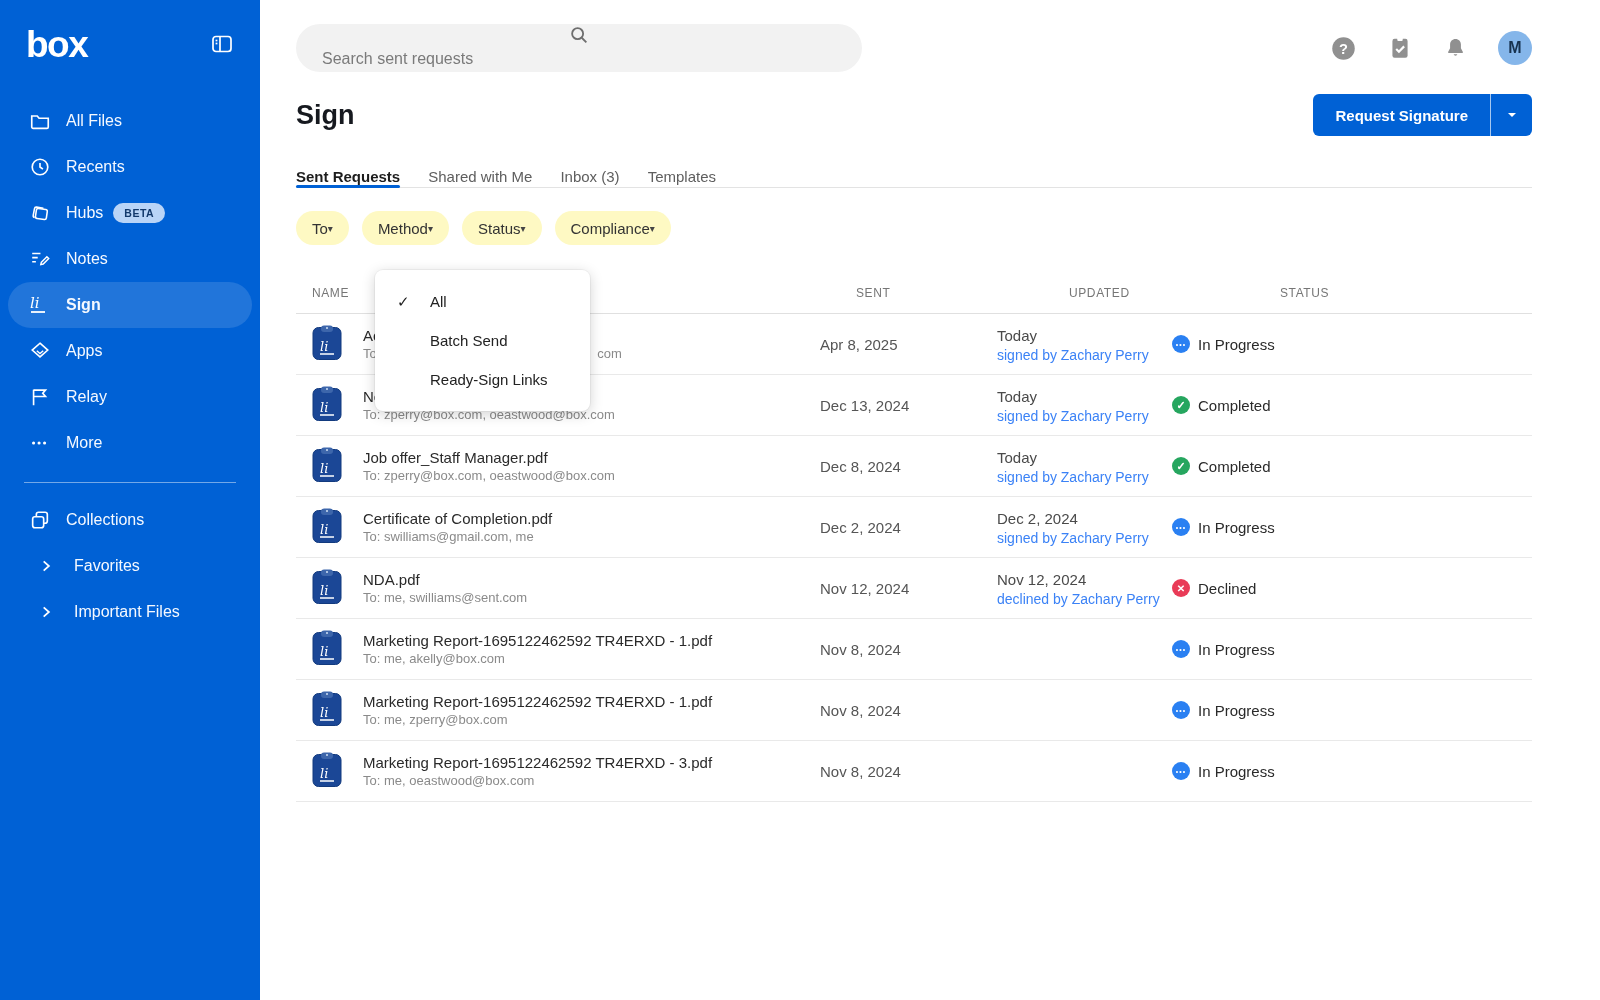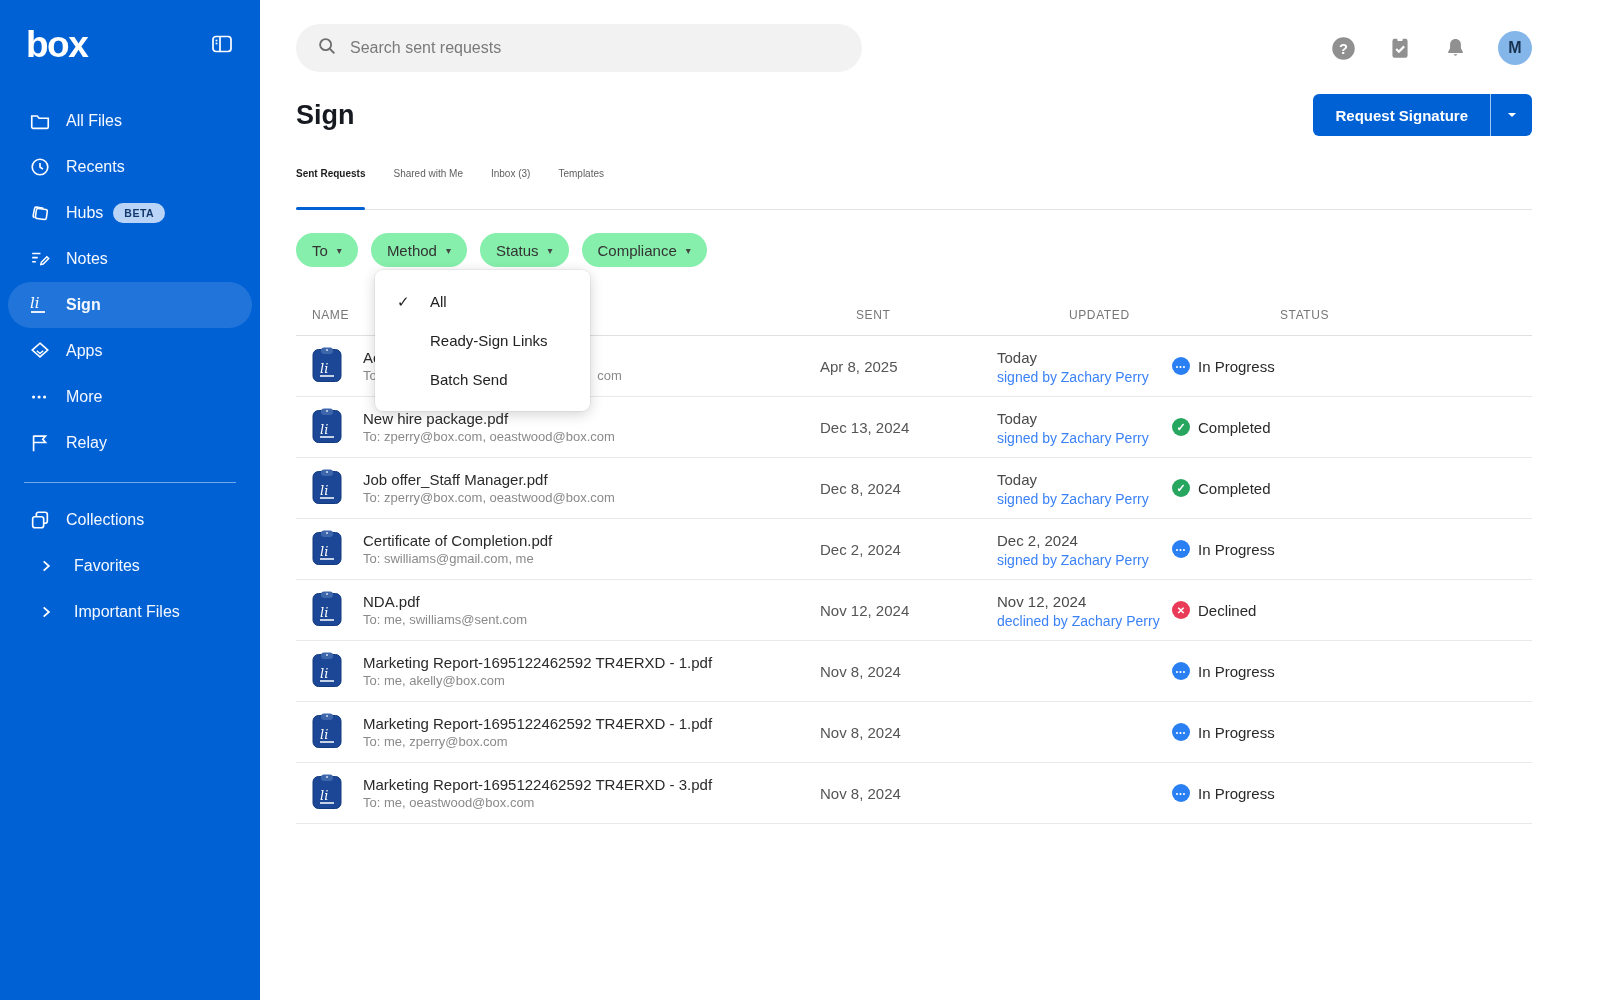--- a/index.html
+++ b/index.html
@@ -24,47 +24,47 @@
   .beta { margin-left:10px; background:#b9d4f7; color:#12386b; font-size:10.5px; font-weight:700;
     letter-spacing:.5px; border-radius:11px; padding:4px 11px; }
   .sb-divider { height:1px; background:rgba(255,255,255,0.45); margin:16px 16px 14px 16px; }
   .nav-item.sub { padding-left:26px; }
   .nav-item.sub .nlabel { margin-left:16px; }
 
   
   .main { flex:1; position:relative; padding:0 68px 0 36px; }
   .topbar { margin-top:24px; display:flex; align-items:center; }
   .search { width:566px; height:48px; background:#f2f2f2; border-radius:24px;
-    display:flex; align-items:center; padding:0 20px; }
+    display:flex; align-items:center; padding:0 20px;flex-direction:column; }
   .search input { border:none; outline:none; background:transparent; font-size:16px;
     color:#444; width:100%; margin-left:12px; font-family:"Liberation Sans", sans-serif; }
   .search input::placeholder { color:#7a7a7a; }
   .top-icons { margin-left:auto; display:flex; align-items:center; gap:30px; }
   .icon-btn { cursor:pointer; display:flex; align-items:center; justify-content:center; }
   .avatar { width:34px; height:34px; border-radius:50%; background:#85b6ea; color:#17324f;
     font-weight:700; font-size:16px; display:flex; align-items:center; justify-content:center; cursor:pointer; }
 
   .title-row { margin-top:22px; display:flex; align-items:center; }
   .page-title { font-size:27px; font-weight:700; color:#16191f; }
   .split-btn { margin-left:auto; display:flex; height:42px; border-radius:6px; overflow:hidden; }
   .split-main { background:#0061d5; color:#fff; font-size:15px; font-weight:700;
     display:flex; align-items:center; padding:0 22px; cursor:pointer;
     border-right:1px solid rgba(255,255,255,0.65); }
   .split-caret { background:#0061d5; width:41px; display:flex; align-items:center;
     justify-content:center; color:#fff; cursor:pointer; font-size:12px; }
 
   .tabs { margin-top:32px; display:flex; gap:28px; border-bottom:1px solid #e3e3e3; }
-  .tab { font-size:10px; color:#5e5e5e; padding-bottom:30px; cursor:pointer; position:relative; }
+  .tab { font-size:15px; color:#5e5e5e; padding-bottom:2px; cursor:pointer; position:relative; }
   .tab.active { color:#1d1d1d; font-weight:700; }
   .tab.active::after { content:""; position:absolute; left:0; right:0; bottom:-1px;
     height:3px; background:#0061d5; border-radius:2px; }
 
   .filters { margin-top:23px; display:flex; gap:13px; }
-  .chip { height:34px; background:#86efac; border-radius:17px; display:flex; align-items:center;
-    padding:0 16px; font-size:15px; color:#333; cursor:pointer; gap:9px; }
+  .chip { height:34px; background:#fef9c3; border-radius:17px; display:flex; align-items:center;
+    padding:0 16px; font-size:15px; color:#333; cursor:pointer; }
   .chip .caret { font-size:10px; color:#444; }
 
   
   .tbl { margin-top:28px; }
   .tbl-grid { display:grid; grid-template-columns:524px 177px 175px 1fr; align-items:center; }
   .tbl-head { height:41px; border-bottom:1px solid #e0e0e0;gap:36px; }
   .th { font-size:12px; color:#767676; letter-spacing:.6px; font-weight:400; }
   .th:first-child { padding-left:16px; }
   .row { height:61px; border-bottom:1px solid #e9e9e9; cursor:pointer; }
   .name-cell { display:flex; align-items:center; padding-left:16px; gap:21px; }
@@ -159,36 +159,36 @@
       <span class="nicon">
         <svg width="22" height="22" viewBox="0 0 24 24" fill="none" stroke="#fff" stroke-width="1.7">
           <path d="M12 3.5 20.5 11 12 18.5 3.5 11z"></path>
           <path d="M8.5 11.8 12 14.8l3.5-3" stroke-width="1.5"></path>
         </svg>
         </span>
       <span class="nlabel">Apps</span>
     </div>
     <div class="nav-item">
       <span class="nicon">
+        <svg width="22" height="22" viewBox="0 0 24 24" fill="none" stroke="#fff" stroke-width="1.8">
+          <path d="M5 21V4"></path>
+          <path d="M5 4.5h13l-3 3.5 3 3.5H5"></path>
+        </svg>
+        </span>
+      <span class="nlabel">Relay</span>
+    </div>
+    <div class="nav-item">
+      <span class="nicon">
         <svg width="22" height="22" viewBox="0 0 24 24" fill="#fff">
           <circle cx="5" cy="12" r="1.7"></circle>
             <circle cx="11" cy="12" r="1.7"></circle>
             <circle cx="17" cy="12" r="1.7"></circle>
         </svg>
         </span>
       <span class="nlabel">More</span>
-    </div>
-    <div class="nav-item">
-      <span class="nicon">
-        <svg width="22" height="22" viewBox="0 0 24 24" fill="none" stroke="#fff" stroke-width="1.8">
-          <path d="M5 21V4"></path>
-          <path d="M5 4.5h13l-3 3.5 3 3.5H5"></path>
-        </svg>
-        </span>
-      <span class="nlabel">Relay</span>
     </div>
 
     <div class="sb-divider"></div>
 
     <div class="nav-item">
       <span class="nicon">
         <svg width="22" height="22" viewBox="0 0 24 24" fill="none" stroke="#fff" stroke-width="1.8">
           <rect x="8" y="3.5" width="12" height="12" rx="2.5"></rect>
           <rect x="4" y="8.5" width="12" height="12" rx="2.5" fill="#0061d5"></rect>
         </svg>
@@ -287,25 +287,25 @@
     </div>
   </div>
 
   <div class="menu">
     <div class="menu-item">
       <span class="menu-check">✓</span>
       <span>All</span>
     </div>
     <div class="menu-item">
       <span class="menu-check"></span>
-      <span>Ready-Sign Links</span>
+      <span>Batch Send</span>
     </div>
     <div class="menu-item">
       <span class="menu-check"></span>
-      <span>Batch Send</span>
+      <span>Ready-Sign Links</span>
     </div>
   </div>
 
   <div class="tbl">
     <div class="tbl-grid tbl-head">
       <div class="th">NAME</div>
       <div class="th">SENT</div>
       <div class="th">UPDATED</div>
       <div class="th">STATUS</div>
     </div>

